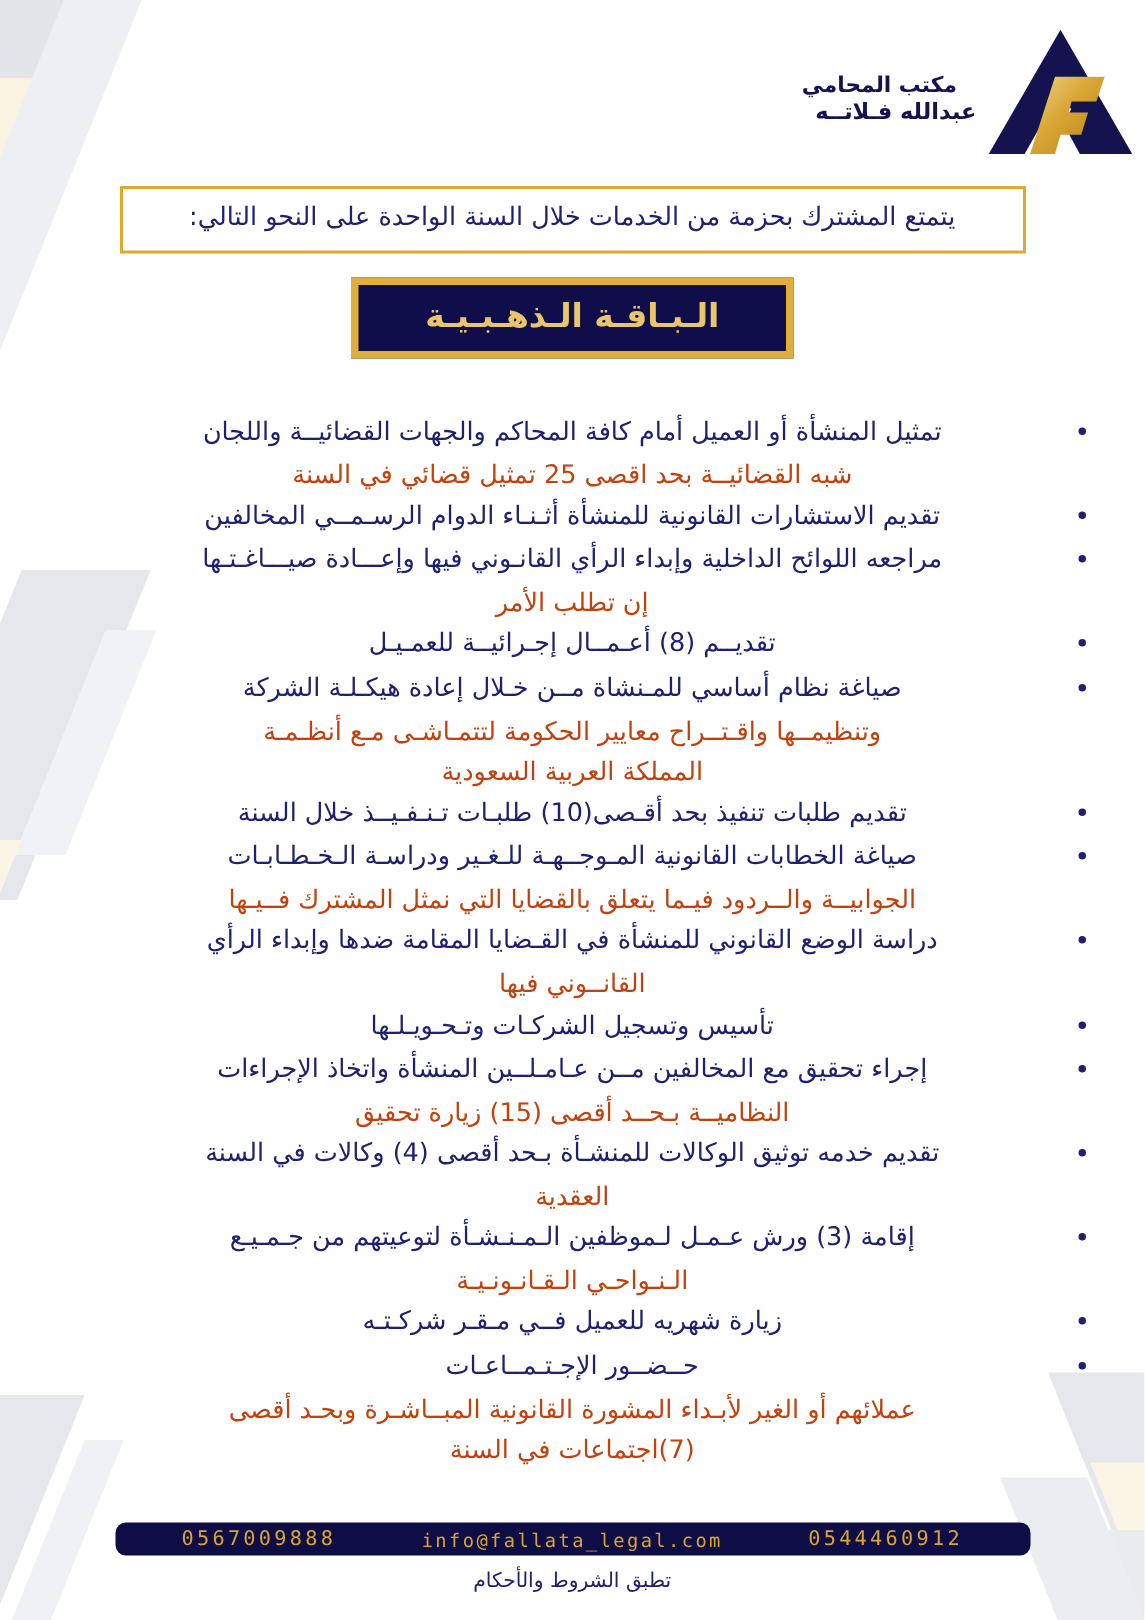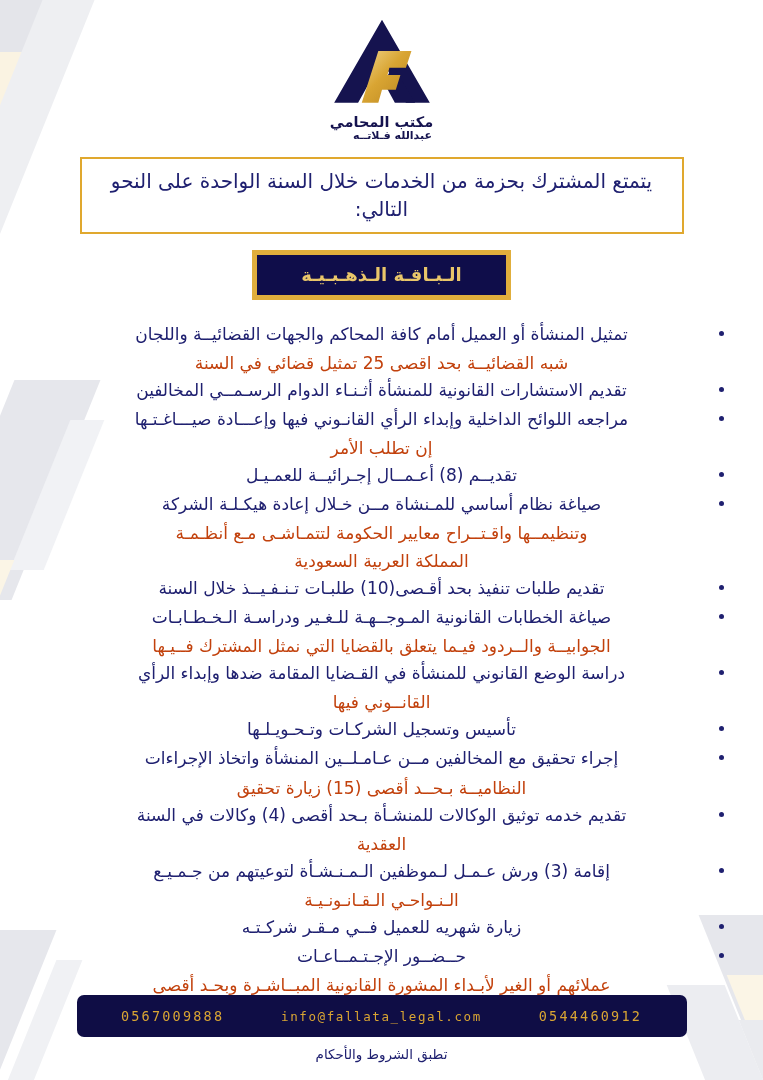--- a/index.html
+++ b/index.html
@@ -113,21 +113,21 @@
 
   .content {
     position: relative;
     z-index: 2;
   }
 
   
   .logo-block {
     padding-top: 18px;
     display: flex;
-    flex-direction: column;
+    flex-direction: row;
     align-items: center;
   }
   .logo-mark {
     width: 112px;
     height: 92px;
     display: block;
   }
   .logo-word {
     margin-top: 4px;
     text-align: center;
@@ -135,59 +135,59 @@
     color: #15134f;
     font-weight: bold;
   }
   .logo-word .lw1 {
     display: block;
     font-size: 14.5px;
     letter-spacing: 0.5px;
   }
   .logo-word .lw2 {
     display: block;
-    font-size: 11px;
+    font-size: 15px;
     letter-spacing: 1px;
     margin-left: 22px;
   }
 
   
   .intro-box {
     margin: 14px auto 0;
     width: 604px;
     box-sizing: border-box;
     border: 2px solid #e0a82e;
     background: #ffffff;
     padding: 8px 12px 9px;
     text-align: center;
     color: #1f2070;
-    font-size: 20px;
+    font-size: 17px;
     line-height: 1.4;
   }
 
   
   .badge-wrap {
     display: flex;
     justify-content: center;
     margin-top: 16px;
   }
   .badge {
     background: #0f0d4a;
     border: 5px solid #e0ae3c;
     color: #e9c66a;
-    font-size: 18px;
+    font-size: 22px;
     font-weight: bold;
     letter-spacing: 2.5px;
     padding: 9px 44px 10px;
     text-align: center;
   }
 
   
   .svc-list {
-    margin: 22px 0 0;
+    margin: 37px 0 0;
     padding: 0;
     list-style: none;
     width: 700px;
     margin-inline: auto;
   }
   .svc-item {
     position: relative;
     color: #1f2070;
     font-size: 17px;
     line-height: 1.42;
@@ -220,21 +220,21 @@
     right: 0;
     bottom: 18px;
     z-index: 3;
   }
   .contact-bar {
     margin: 0 auto;
     width: 610px;
     box-sizing: border-box;
     background: #0f0d45;
     border-radius: 7px;
-    height: 42px;
+    height: 22px;
     display: flex;
     align-items: center;
     justify-content: space-around;
     direction: ltr;
     padding: 0 16px;
   }
   .contact-item {
     color: #d9a533;
     font-size: 13.5px;
     letter-spacing: 2.2px;

